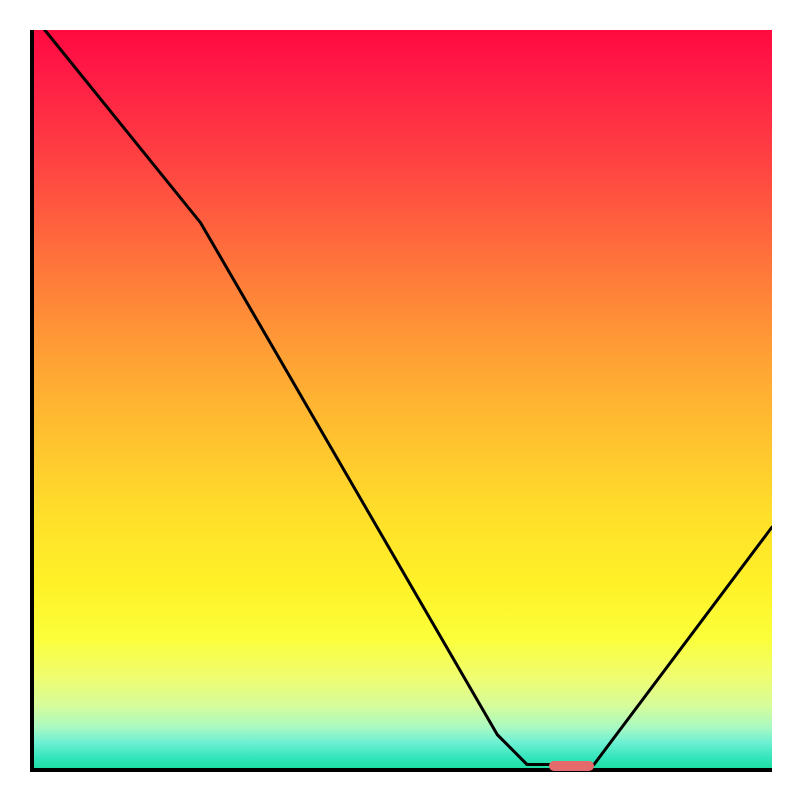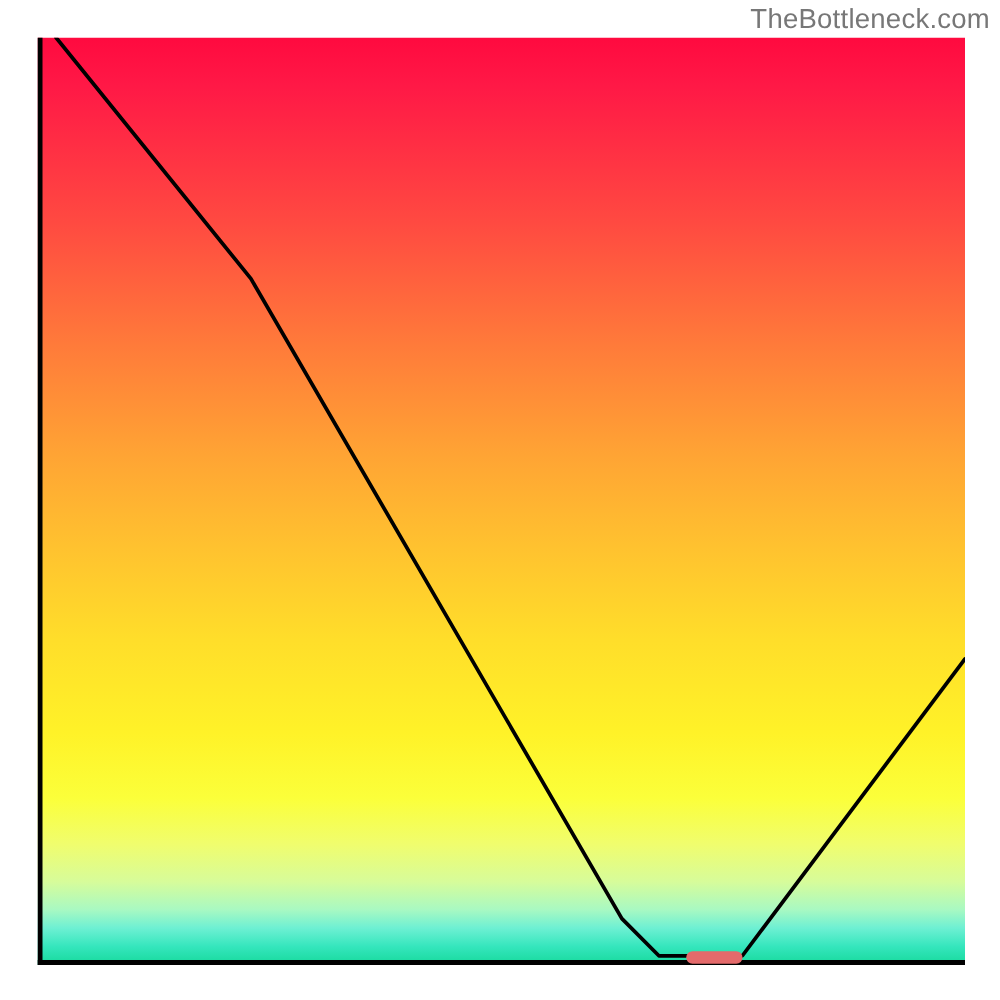--- a/index.html
+++ b/index.html
@@ -81,21 +81,20 @@
     position: absolute;
     height: 10px;
     border-radius: 5px;
     background: #e46a6b;
   }
 </style>
 </head>
 <body>
 
 <div class="chart-wrap">
-  <div class="watermark">TheBottleneck.com</div>
 
   <div class="plot-area">
     <div class="gradient-bg"></div>
     <div class="axes"></div>
 
     <svg class="curve-svg" viewBox="0 0 742 742" preserveAspectRatio="none">
       <path class="curve-path" d="M14.8 0.0 L170.7 192.9 L467.5 704.9 L497.1 734.6 L563.9 734.6 L742.0 497.1"></path>
     </svg>
 
     <div class="marker" style="left: 519.4px; width: 44.52px; top: 731.064px; background: rgb(228, 106, 107);"></div>

